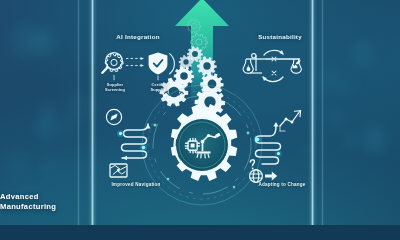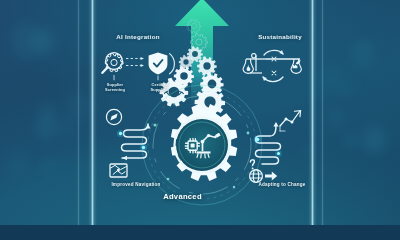--- a/index.html
+++ b/index.html
@@ -60,21 +60,21 @@
     white-space:nowrap;
   }
   .sublabel{
     position:absolute;width:100%;text-align:center;
     color:#e4f3f9;font-size:4.6px;font-weight:700;
     letter-spacing:.2px;text-shadow:0 0 3px rgba(0,0,0,.55);
     white-space:nowrap;
   }
   
   #maintitle{
-    position:absolute;left:0;top:192px;width:365px;text-align:center;
+    position:absolute;left:0;top:192px;width:365px;
     color:#ffffff;font-size:7.6px;font-weight:700;line-height:9.6px;
     letter-spacing:.3px;text-shadow:0 1px 4px rgba(0,0,0,.5);
   }
   #maintitle span{display:block;}
   svg{display:block;overflow:visible;}
 </style>
 </head>
 <body>
 
 <div id="stage">
@@ -397,15 +397,16 @@
         <path d="M27,65.6 L27,68.4 L33.8,68.4 L33.8,65.4 L39.2,70.0
                  L33.8,74.6 L33.8,71.6 L27,71.6 L27,74.4 Z" fill="#eaf7fb"></path>
       </g>
     </svg>
 
     <div class="sublabel" style="top:76px;">Adapting to Change</div>
   </div>
 
   <div id="maintitle">
     <span>Advanced</span>
+    <span>Manufacturing</span>
   </div>
 
 </div>
 
 </body></html>

